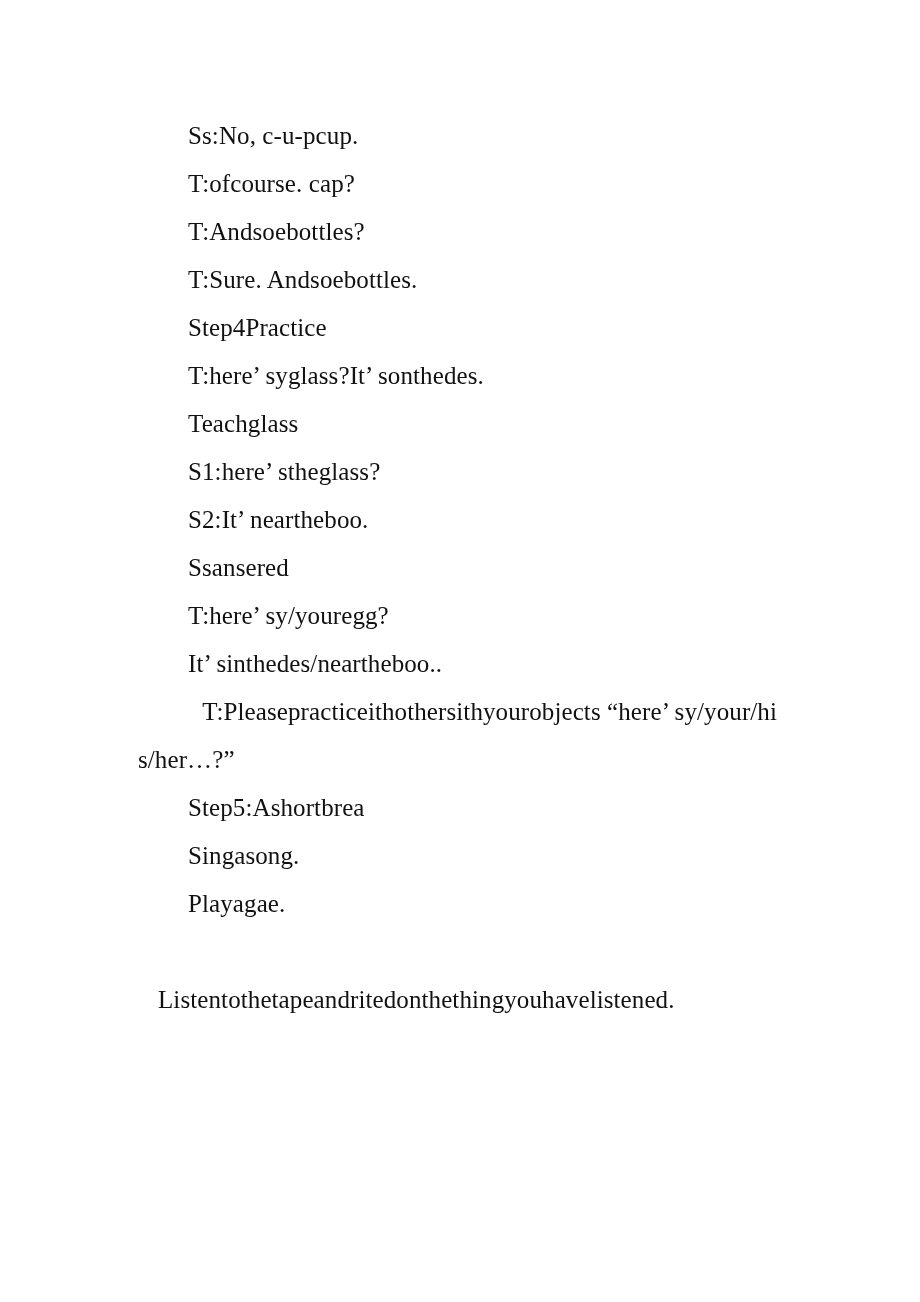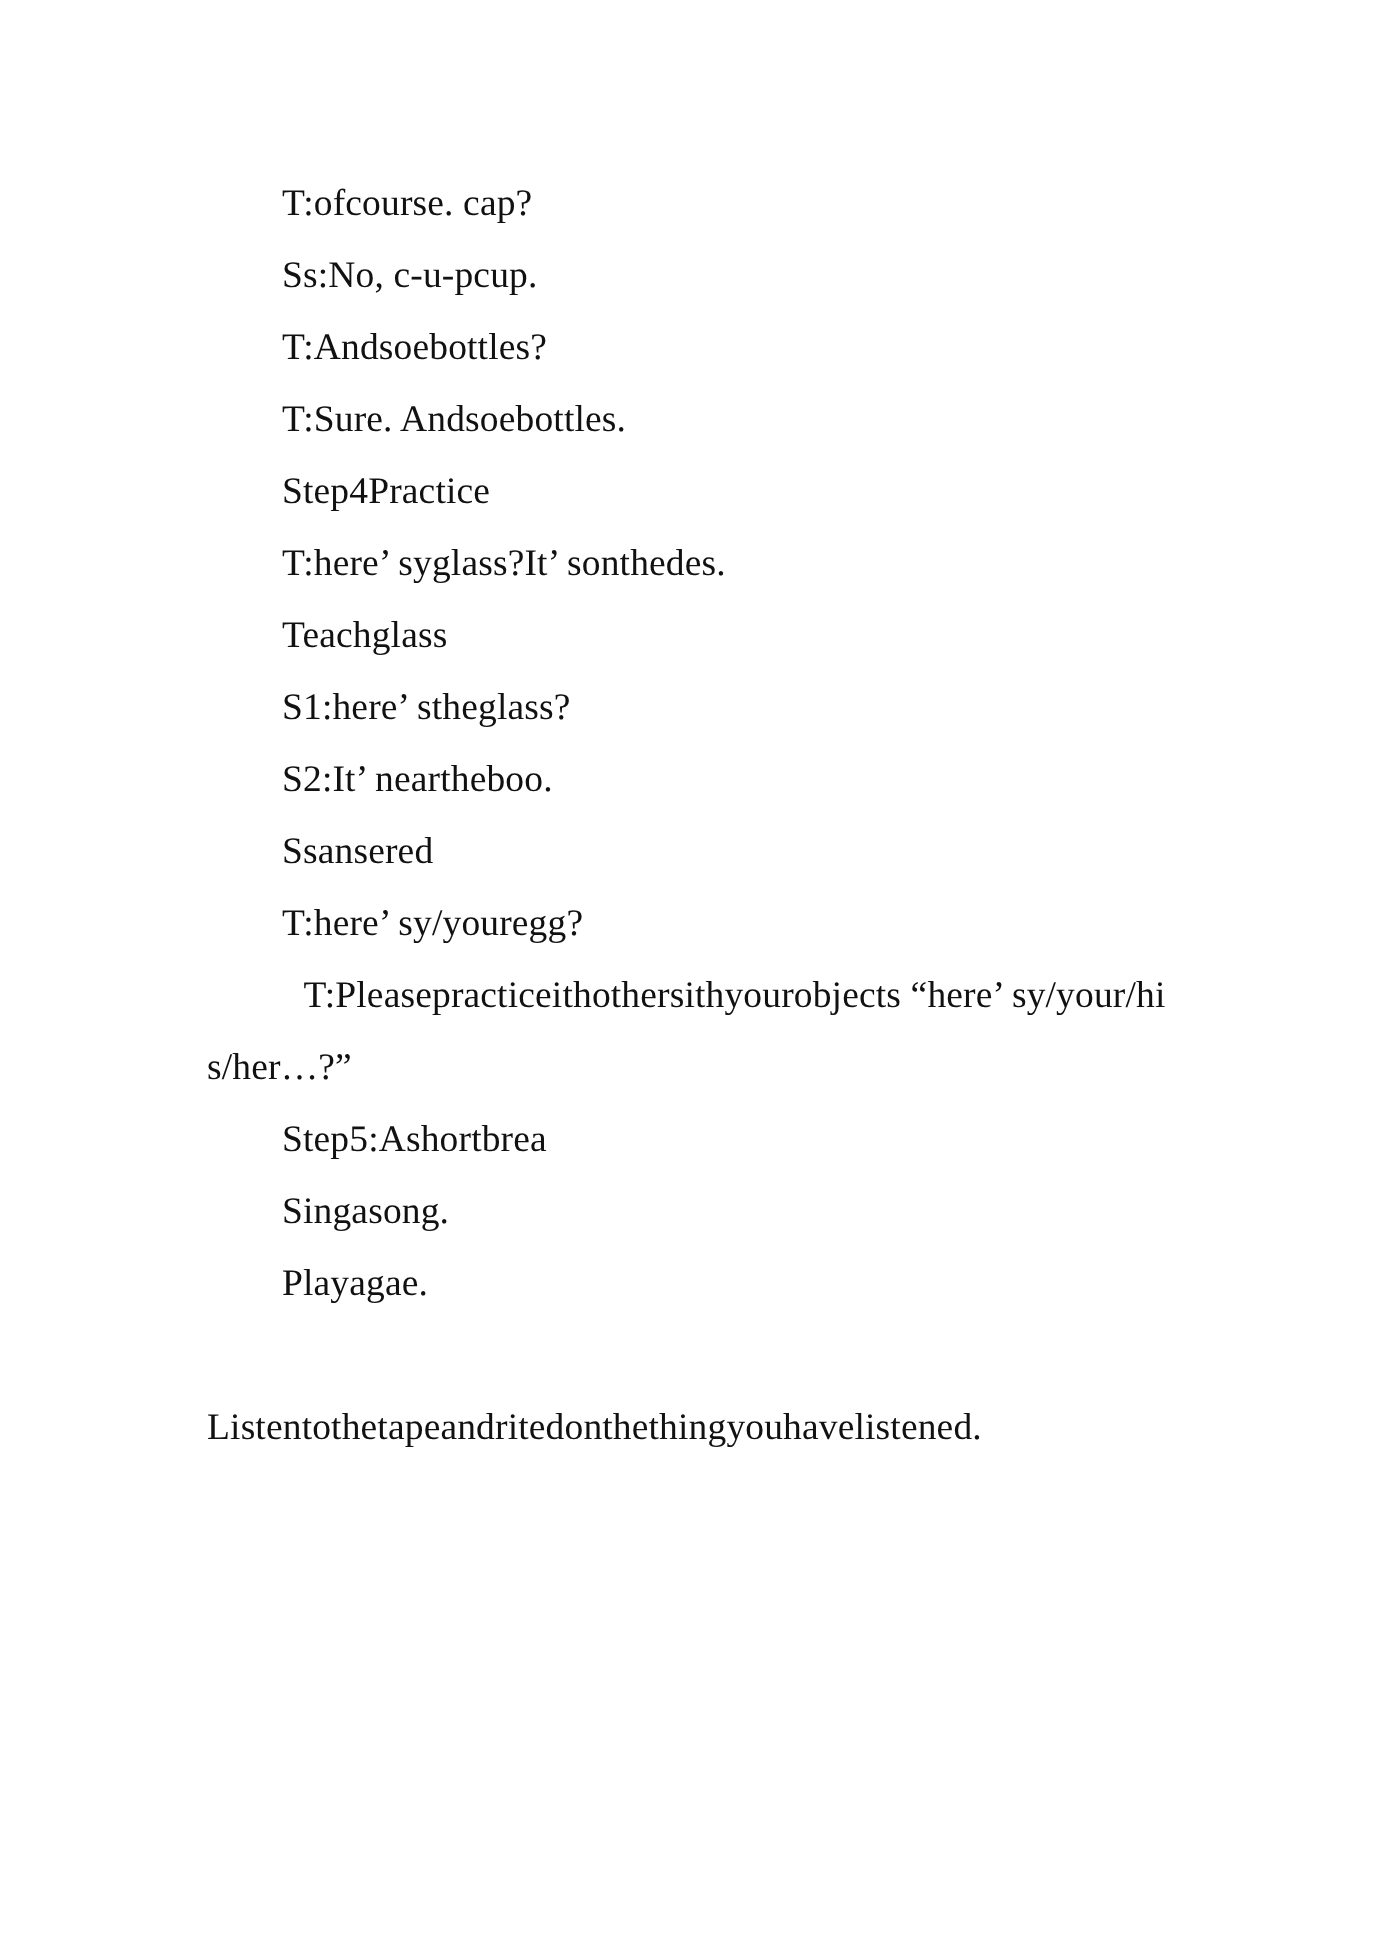--- a/index.html
+++ b/index.html
@@ -45,48 +45,50 @@
   }
 
   
   .para.extra-space {
     text-indent: 58px;
   }
 
   
   .para.flush {
     text-indent: 0;
+    margin-left: 20px;
   }
 
   
   .para.blank {
     text-indent: 0;
     height: 48px;
   }
   .para.blank::after {
     content: "\00a0";
   }
 </style>
 </head>
 <body>
 
 <div class="page">
   <div class="doc-body">
 
+    <p class="para">Ss:No, c-u-pcup.</p>
     <p class="para">T:ofcourse. cap?</p>
-    <p class="para">Ss:No, c-u-pcup.</p>
     <p class="para">T:Andsoebottles?</p>
     <p class="para">T:Sure. Andsoebottles.</p>
     <p class="para">Step4Practice</p>
     <p class="para">T:here’ syglass?It’ sonthedes.</p>
     <p class="para">Teachglass</p>
     <p class="para">S1:here’ stheglass?</p>
     <p class="para">S2:It’ neartheboo.</p>
     <p class="para">Ssansered</p>
     <p class="para">T:here’ sy/youregg?</p>
+    <p class="para">It’ sinthedes/neartheboo..</p>
     <p class="para extra-space"> T:Pleasepracticeithothersithyourobjects “here’ sy/your/his/her…?”</p>
     <p class="para">Step5:Ashortbrea</p>
     <p class="para">Singasong.</p>
     <p class="para">Playagae.</p>
     <p class="para blank"></p>
     <p class="para flush">Listentothetapeandritedonthethingyouhavelistened.</p>
 
   </div>
 </div>
 

